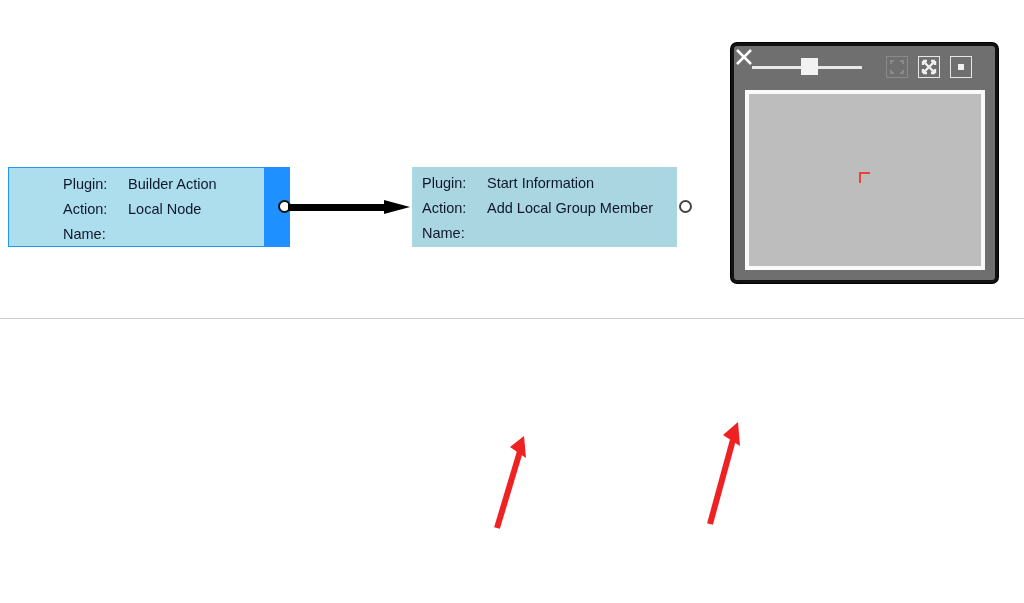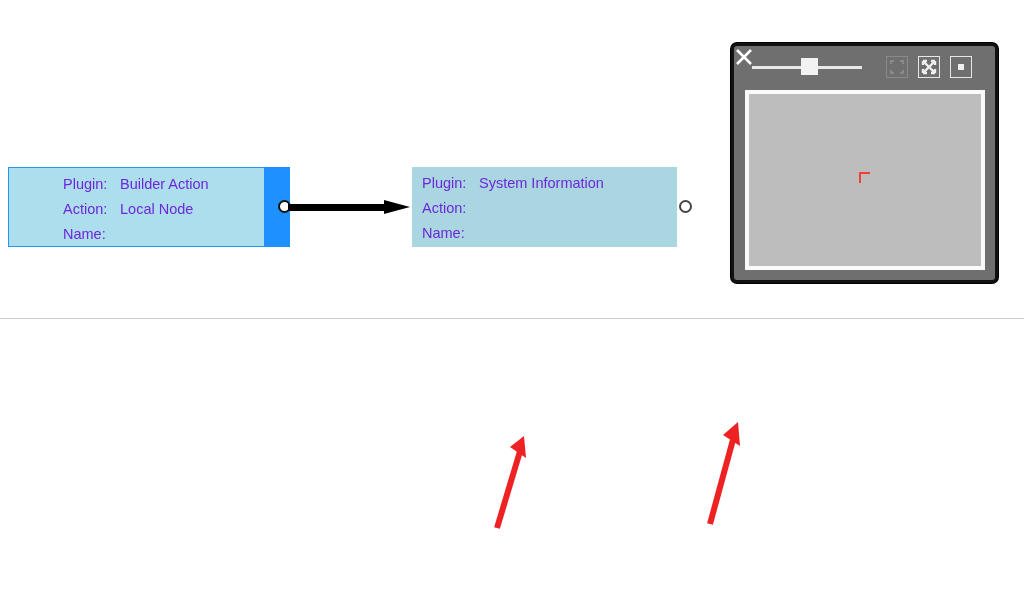--- a/index.html
+++ b/index.html
@@ -19,23 +19,23 @@
   #node-start{left:8px;top:167px;width:282px;height:80px;
       background:#addeee;border:1px solid #2196f3;}
   #node-start .strip{position:absolute;right:-1px;top:-1px;bottom:-1px;width:26px;background:#1e90ff;}
   #node-start .rows{position:absolute;left:54px;top:4px;}
 
   
   #node-sysinfo{left:412px;top:167px;width:265px;height:80px;
       background:#a9d6e0;border:none;}
   #node-sysinfo .rows{position:absolute;left:10px;top:4px;}
 
-  .nrow{display:flex;font-size:14.5px;line-height:25px;color:#6d28d9;white-space:nowrap;}
+  .nrow{display:flex;font-size:14.5px;line-height:25px;color:#0f172a;white-space:nowrap;}
   .nrow .k{min-width:57px;}
-  .nrow .v{}
+  .nrow .v{margin-left:8px;}
 
   
   .conn-dot{position:absolute;width:13px;height:13px;border-radius:50%;
       background:#ffffff;border:2px solid #111;box-sizing:border-box;}
   #dot-out-1{left:278px;top:200px;}
   #dot-out-2{left:679px;top:200px;background:#ffffff;border:2px solid #444;}
 
   
   #flow-arrow{position:absolute;left:288px;top:200px;width:122px;height:14px;}
 
@@ -90,24 +90,25 @@
 
   <svg id="flow-arrow" viewBox="0 0 122 14">
     <rect x="0" y="4" width="100" height="7" fill="#000000"></rect>
     <polygon points="96,0 122,7 96,14" fill="#000000"></polygon>
   </svg>
 
   <div class="node" id="node-sysinfo">
     <div class="rows">
       <div class="nrow">
         <span class="k">Plugin:</span>
-        <span class="v">System Information</span>
+        <span class="v">Start Information</span>
       </div>
       <div class="nrow">
         <span class="k">Action:</span>
+        <span class="v">Add Local Group Member</span>
       </div>
       <div class="nrow">
         <span class="k">Name:</span>
         <span class="v"></span>
       </div>
     </div>
   </div>
   <div class="conn-dot" id="dot-out-2"></div>
 
   <div id="mini-window">

